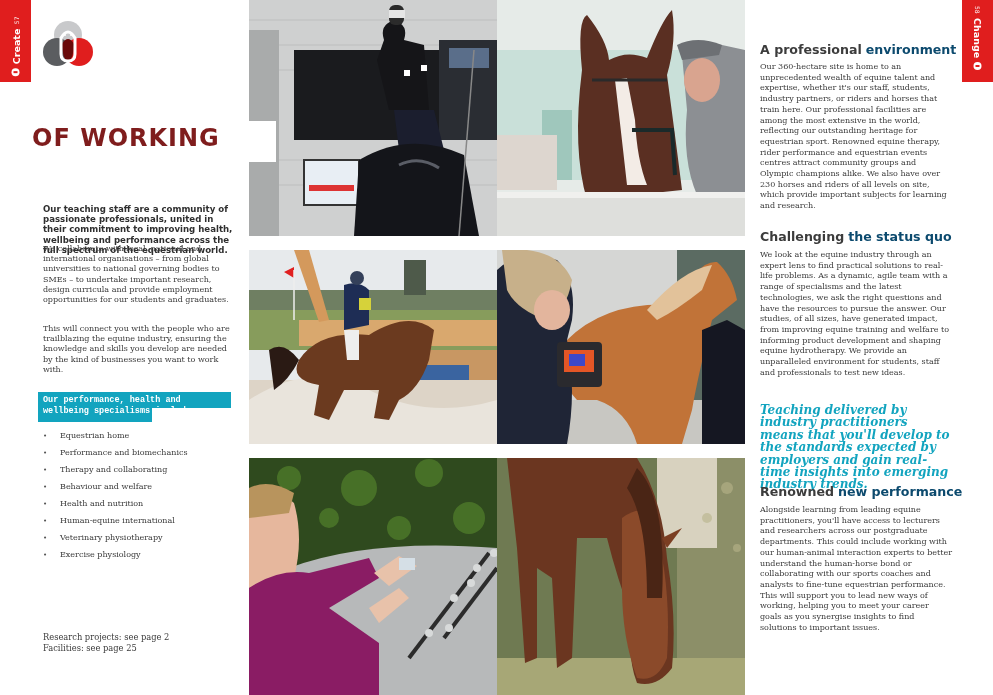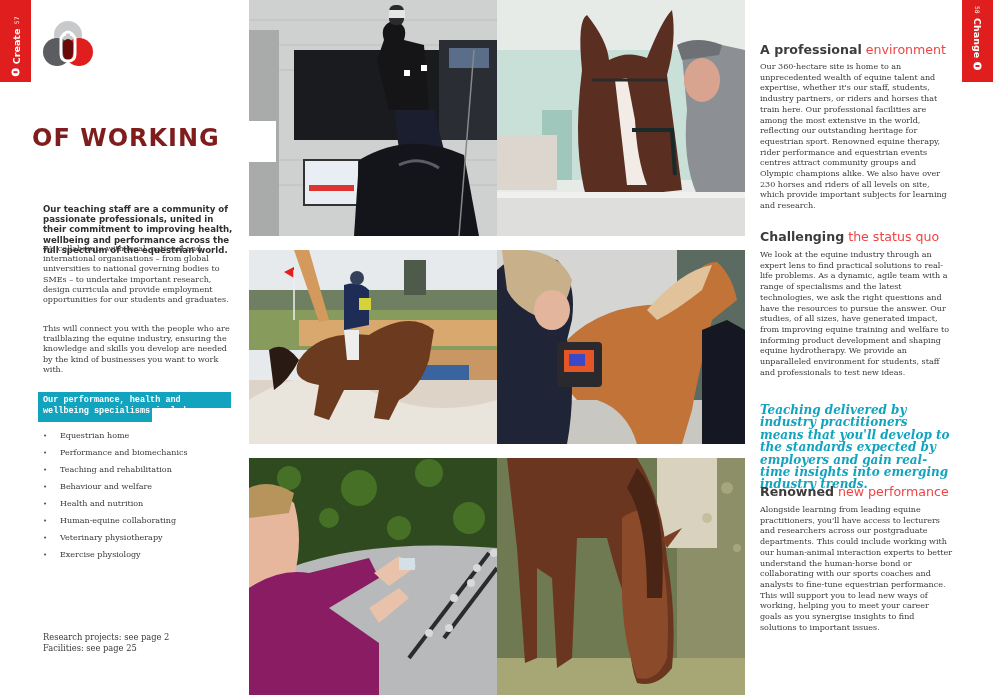--- a/index.html
+++ b/index.html
@@ -47,21 +47,21 @@
   .ph-1 { left: 249px; top: 0; width: 248px; height: 236px; }
   .ph-2 { left: 497px; top: 0; width: 248px; height: 236px; }
   .ph-3 { left: 249px; top: 250px; width: 248px; height: 194px; }
   .ph-4 { left: 497px; top: 250px; width: 248px; height: 194px; }
   .ph-5 { left: 249px; top: 458px; width: 248px; height: 237px; }
   .ph-6 { left: 497px; top: 458px; width: 248px; height: 237px; }
 
   
   .rc-heading { position: absolute; left: 760px; font-family: "DejaVu Sans", sans-serif; font-size: 12.6px; color: #4a4a4a; white-space: nowrap; }
   .rc-heading b { font-weight: bold; color: #3c3c3c; }
-  .rc-heading span.light { font-weight: normal; color: #ef4444; }
+  .rc-heading span.light { font-weight: bold; color: #0c4a6e; }
   .rc-h1 { top: 42px; }
   .rc-h2 { top: 229px; }
   .rc-h3 { top: 484px; }
   .rc-body { position: absolute; left: 760px; width: 192px; font-size: 8px; line-height: 10.7px; color: #3a3a3a; }
   .rc-b1 { top: 62px; }
   .rc-b2 { top: 250px; }
   .rc-b3 { top: 505px; }
   .quote { position: absolute; left: 760px; top: 404px; width: 192px; font-family: "DejaVu Serif", serif; font-weight: bold; font-style: italic; font-size: 12px; line-height: 12.4px; color: #12a4bf; }
 </style>
 </head>
@@ -110,33 +110,33 @@
   <li>
       <span class="bullet">•</span>
       <span>Equestrian home</span>
     </li>
   <li>
       <span class="bullet">•</span>
       <span>Performance and biomechanics</span>
     </li>
   <li>
       <span class="bullet">•</span>
-      <span>Teaching and rehabilitation</span>
+      <span>Therapy and collaborating</span>
     </li>
   <li>
       <span class="bullet">•</span>
       <span>Behaviour and welfare</span>
     </li>
   <li>
       <span class="bullet">•</span>
       <span>Health and nutrition</span>
     </li>
   <li>
       <span class="bullet">•</span>
-      <span>Human-equine collaborating</span>
+      <span>Human-equine international</span>
     </li>
   <li>
       <span class="bullet">•</span>
       <span>Veterinary physiotherapy</span>
     </li>
   <li>
       <span class="bullet">•</span>
       <span>Exercise physiology</span>
     </li>
 </ul>

